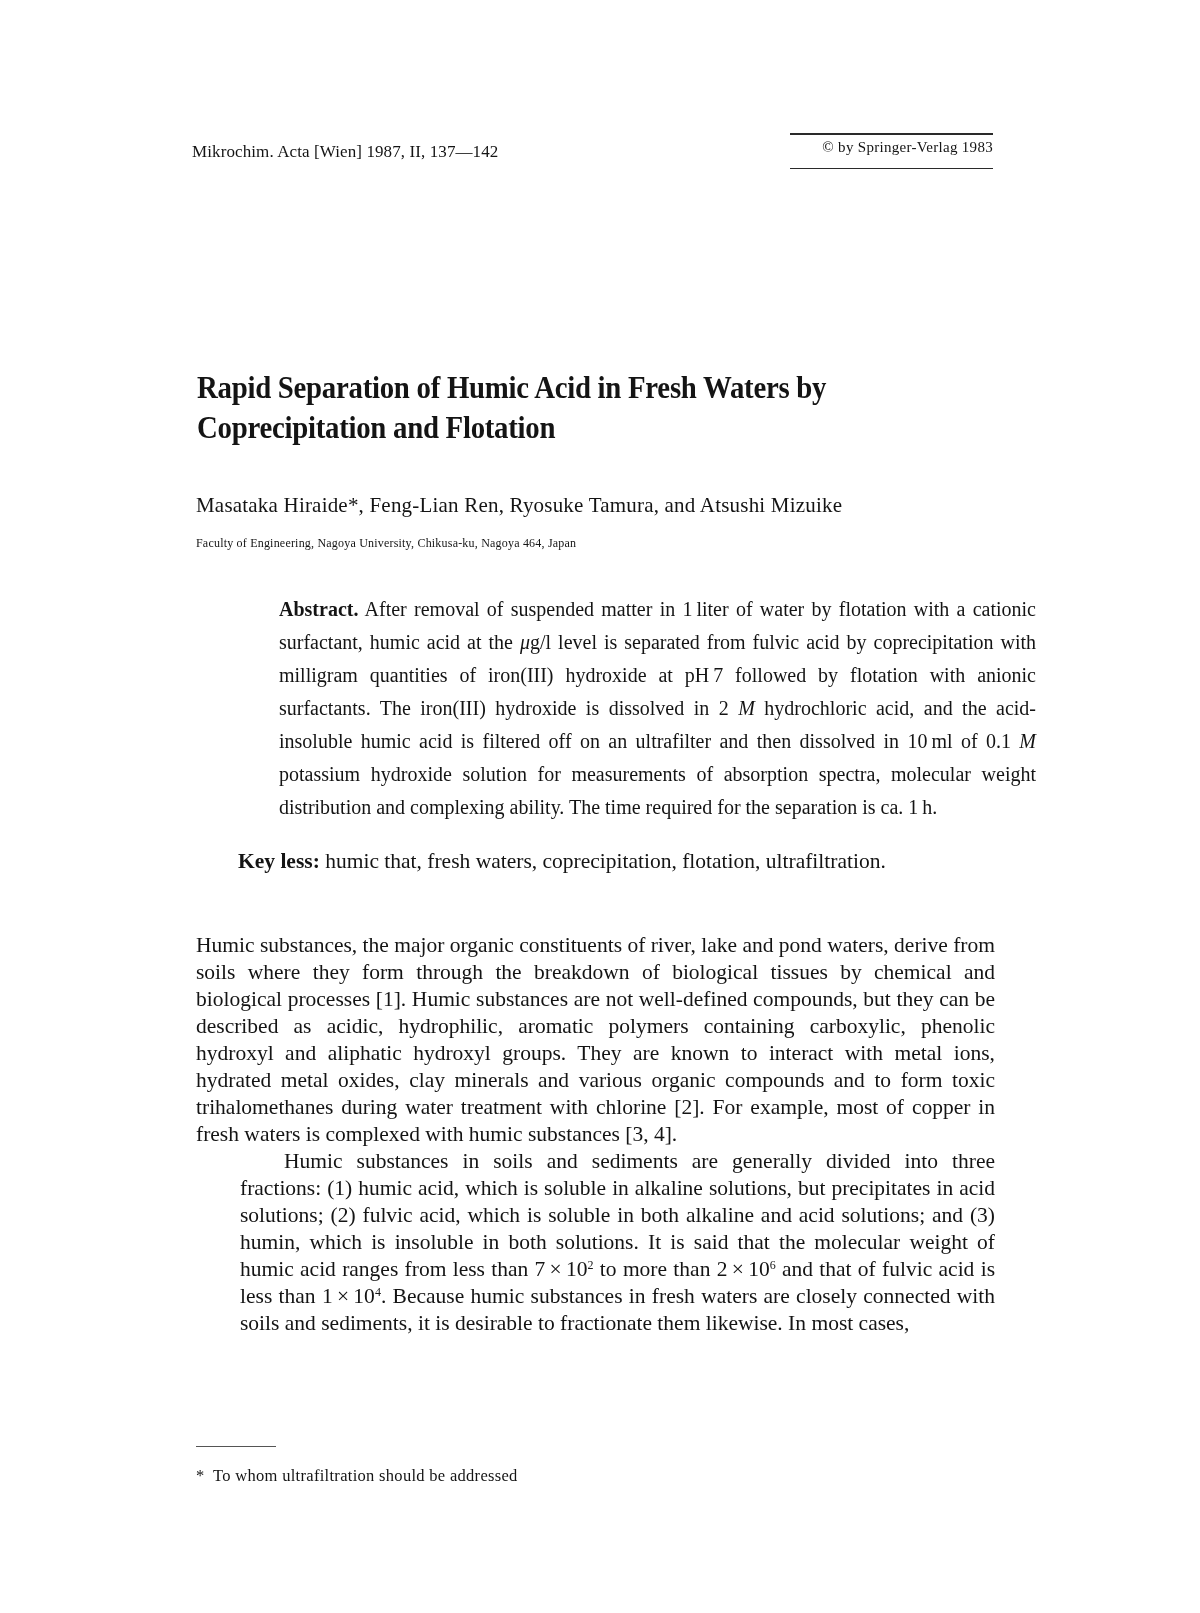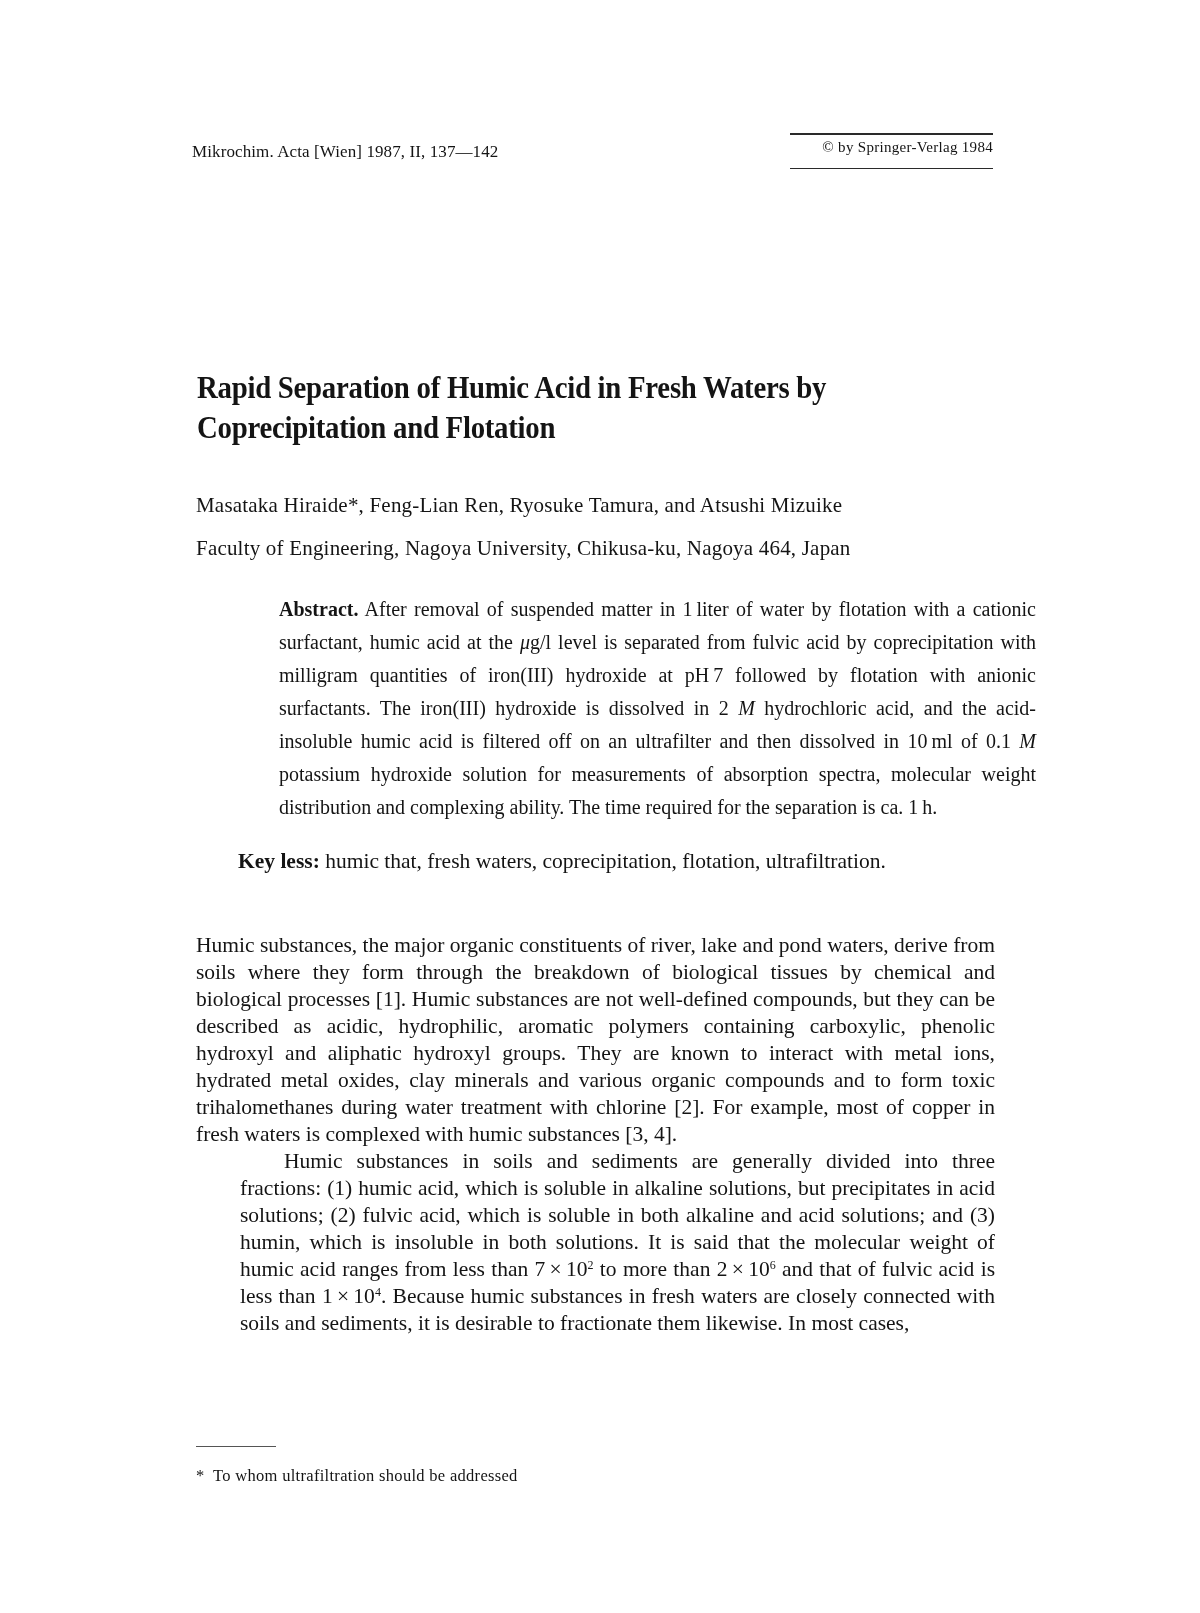--- a/index.html
+++ b/index.html
@@ -6,40 +6,40 @@
   body { width: 1200px; height: 1613px; position: relative; overflow: hidden; color: #141414; font-family: "Liberation Serif", "DejaVu Serif", serif; }
   .abs { position: absolute; }
   .citation { left: 192px; top: 142px; font-size: 17px; letter-spacing: 0.1px; }
   .logo-box { left: 790px; top: 133px; width: 203px; }
   .rule { height: 2px; background: #2a2a2a; width: 100%; }
   .logo-line { font-family: "Liberation Sans", "DejaVu Sans", sans-serif; font-weight: bold; font-size: 41px; line-height: 37px; text-align: right; letter-spacing: -2.2px; transform: scaleX(0.78); transform-origin: right; color: #000; }
   .logo-wrap { margin-top: 8px; }
   .copyright { text-align: right; font-size: 15px; margin-top: 4px; margin-bottom: 12px; letter-spacing: 0.3px; }
   .title { left: 197px; top: 368px; width: 800px; font-size: 31px; font-weight: bold; line-height: 40px; letter-spacing: -0.3px; transform: scaleX(0.93); transform-origin: left; }
   .authors { left: 196px; top: 493px; font-size: 21px; letter-spacing: 0.2px; }
-  .affiliation { left: 196px; top: 536px; font-size: 21px; letter-spacing: 0.2px; }
+  .affiliation { left: 196px; top: 536px; font-size: 12px; letter-spacing: 0.2px; }
   .abstract { left: 238px; top: 593px; width: 757px; font-size: 20px; line-height: 33px; text-align: justify; margin-left: 41px; }
   .abstract b { font-weight: bold; }
   .keywords { left: 238px; top: 848px; width: 757px; font-size: 21.5px; line-height: 27px; text-align: justify; }
   .body-text { left: 196px; top: 932px; width: 799px; font-size: 21.5px; line-height: 27px; text-align: justify; }
   .body-text p { margin: 0; }
   .body-text p.indent { text-indent: 44px; margin-left: 44px; }
   .footrule { left: 196px; top: 1446px; width: 80px; height: 1px; background: #555; }
   .footnote { left: 196px; top: 1466px; font-size: 16.5px; letter-spacing: 0.3px; }
   sup { font-size: 12px; line-height: 0; vertical-align: 7px; }
   i { font-style: italic; }
 </style>
 </head>
 <body>
 
 <div class="abs citation">Mikrochim. Acta [Wien] 1987, II, 137—142</div>
 
 <div class="abs logo-box">
   <div class="rule"></div>
-  <div class="copyright">© by Springer-Verlag 1984</div>
+  <div class="copyright">© by Springer-Verlag 1983</div>
   <div class="rule" style="height:1px;"></div>
 </div>
 
 <div class="abs title">Rapid Separation of Humic Acid in Fresh Waters by Coprecipitation and Flotation</div>
 
 <div class="abs authors">Masataka Hiraide*, Feng-Lian Ren, Ryosuke Tamura, and Atsushi Mizuike</div>
 
 <div class="abs affiliation">Faculty of Engineering, Nagoya University, Chikusa-ku, Nagoya 464, Japan</div>
 
 <div class="abs abstract">

